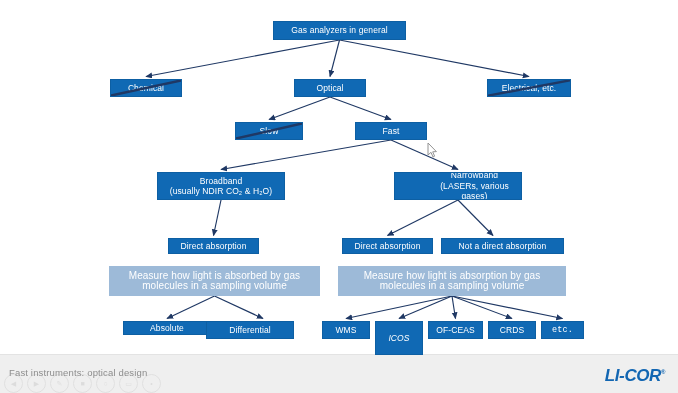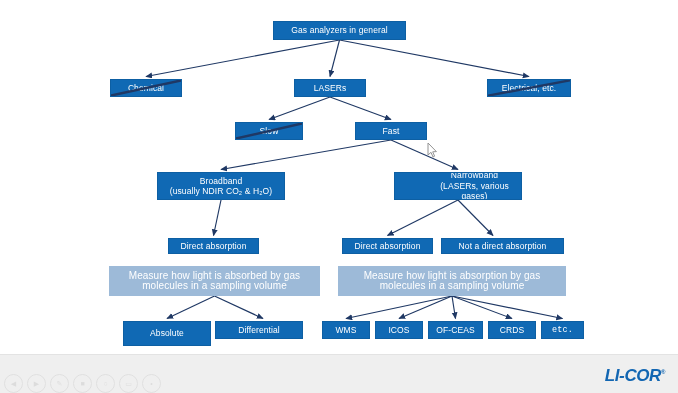--- a/index.html
+++ b/index.html
@@ -112,61 +112,62 @@
           <path d="M452,296 L512,318.5" marker-end="url(#ah)"></path>
           <path d="M452,296 L562.5,318.5" marker-end="url(#ah)"></path>
         </g>
     </svg>
 
     <div id="node-layer">
         <div class="node" style="left: 273px; top: 21px; width: 133px; height: 19px;"><span>Gas analyzers in general</span></div>
         <div class="node" style="left: 110px; top: 79px; width: 72px; height: 18px;"><span>Chemical</span><span class="strike"><svg viewBox="0 0 100 100" preserveAspectRatio="none">
               <line x1="0" y1="100" x2="100" y2="0" stroke="#1f3864" stroke-width="2.4" vector-effect="non-scaling-stroke"></line>
             </svg></span></div>
-        <div class="node" style="left: 294px; top: 79px; width: 72px; height: 18px;"><span>LASERs</span></div>
+        <div class="node" style="left: 294px; top: 79px; width: 72px; height: 18px;"><span>Optical</span></div>
         <div class="node" style="left: 487px; top: 79px; width: 84px; height: 18px;"><span>Electrical, etc.</span><span class="strike"><svg viewBox="0 0 100 100" preserveAspectRatio="none">
               <line x1="0" y1="100" x2="100" y2="0" stroke="#1f3864" stroke-width="2.4" vector-effect="non-scaling-stroke"></line>
             </svg></span></div>
         <div class="node" style="left: 235px; top: 122px; width: 68px; height: 18px;"><span>Slow</span><span class="strike"><svg viewBox="0 0 100 100" preserveAspectRatio="none">
               <line x1="0" y1="100" x2="100" y2="0" stroke="#1f3864" stroke-width="2.4" vector-effect="non-scaling-stroke"></line>
             </svg></span></div>
         <div class="node" style="left: 355px; top: 122px; width: 72px; height: 18px;"><span>Fast</span></div>
         <div class="node" style="left: 157px; top: 172px; width: 128px; height: 28px;"><span>Broadband
 (usually NDIR CO₂ &amp; H₂O)</span></div>
         <div class="node" style="left: 394px; top: 172px; width: 128px; height: 28px; padding-left: 33px;"><span>Narrowband
 (LASERs, various gases)</span></div>
         <div class="node" style="left: 168px; top: 238px; width: 91px; height: 16px;"><span>Direct absorption</span></div>
         <div class="node" style="left: 342px; top: 238px; width: 91px; height: 16px;"><span>Direct absorption</span></div>
         <div class="node" style="left: 441px; top: 238px; width: 123px; height: 16px;"><span>Not a direct absorption</span></div>
         <div class="node light" style="left: 109px; top: 266px; width: 211px; height: 30px;"><span>Measure how light is absorbed by gas
 molecules in a sampling volume</span></div>
         <div class="node light" style="left: 338px; top: 266px; width: 228px; height: 30px;"><span>Measure how light is absorption by gas
 molecules in a sampling volume</span></div>
-        <div class="node" style="left: 123px; top: 321px; width: 88px; height: 25px;"><span>Absolute</span></div>
-        <div class="node" style="left: 215px; top: 321px; width: 88px; height: 18px;"><span>Differential</span></div>
+        <div class="node" style="left: 123px; top: 321px; width: 88px; height: 14px;"><span>Absolute</span></div>
+        <div class="node" style="left: 206px; top: 321px; width: 88px; height: 18px;"><span>Differential</span></div>
         <div class="node" style="left: 322px; top: 321px; width: 48px; height: 18px;"><span>WMS</span></div>
-        <div class="node" style="left: 375px; top: 321px; width: 48px; height: 18px;"><span>ICOS</span></div>
+        <div class="node" style="left: 375px; top: 321px; width: 48px; height: 34px; font-style: italic;"><span>ICOS</span></div>
         <div class="node" style="left: 428px; top: 321px; width: 55px; height: 18px;"><span>OF-CEAS</span></div>
         <div class="node" style="left: 488px; top: 321px; width: 48px; height: 18px;"><span>CRDS</span></div>
         <div class="node" style="left: 541px; top: 321px; width: 43px; height: 18px; font-family: Liberation Mono, monospace;"><span>etc.</span></div>
       </div>
 
     <svg id="cursor" viewBox="0 0 11 15" style="left: 427px; top: 143px;">
       <path d="M1,0 L1,12 L4,9.3 L6,14 L7.6,13.2 L5.7,8.8 L9.4,8.6 z" fill="#ffffff" stroke="#6f6f6f" stroke-width="1"></path>
     </svg>
   </div>
 
   <div id="footer">
     <div id="ghost-controls">
         <div class="ghost-btn">◀</div>
         <div class="ghost-btn">▶</div>
         <div class="ghost-btn">✎</div>
         <div class="ghost-btn">■</div>
         <div class="ghost-btn">○</div>
         <div class="ghost-btn">▭</div>
         <div class="ghost-btn">•</div>
       </div>
+    <div id="footer-title">Fast instruments: optical design</div>
     <div id="logo">
       <span>LI-COR</span><span class="tm">®</span>
     </div>
   </div>
 
 </div>
 
 </body></html>

